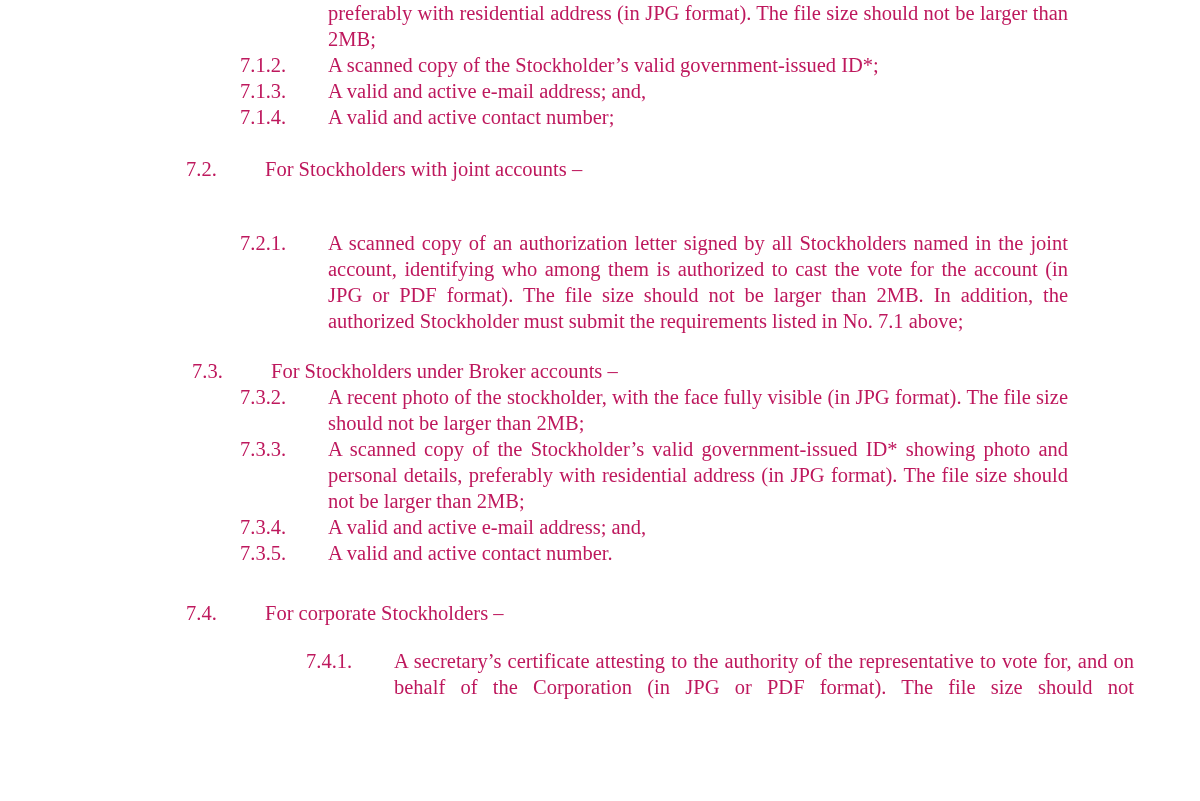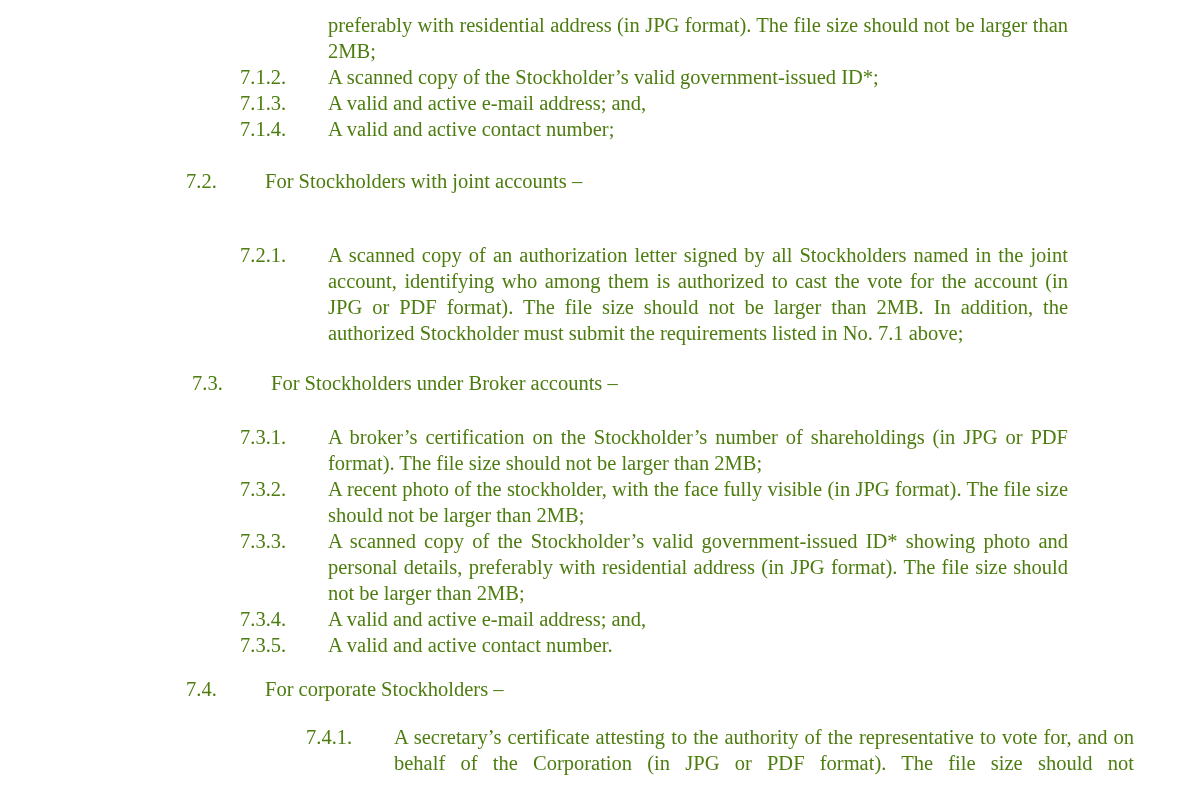--- a/index.html
+++ b/index.html
@@ -11,43 +11,43 @@
     overflow: hidden;
     background: #ffffff;
   }
   .page {
     position: relative;
     width: 1200px;
     height: 801px;
     font-family: "Liberation Serif", "DejaVu Serif", serif;
     font-size: 20.5px;
     line-height: 26px;
-    color: #4d7c0f;
-    padding-top: 12px;
+    color: #be185d;
+    padding-top: 0;
   }
   .row { display: flex; align-items: flex-start; }
 
   
   .lvl1 { padding-left: 186px; gap: 8px; }
   .num1 { flex: none; width: 71px; }
 
   
   .lvl2 { padding-left: 240px; }
   .num2 { flex: none; width: 88px; }
   .lvl2 .txt { width: 740px; text-align: justify; }
 
   
   .cont { padding-left: 328px; }
   .cont .txt { width: 740px; text-align: justify; }
 
   .gap-before-72  { margin-top: 26px; }
   .gap-before-721 { margin-top: 48px; }
   .gap-before-73  { margin-top: 24px; margin-left: 6px; }
   .gap-before-731 { margin-top: 28px; }
-  .gap-before-74  { margin-top: 18px; }
+  .gap-before-74  { margin-top: 34px; }
   .gap-before-741 { margin-top: 22px; justify-content: center; }
 
   
   .justify-last .txt { text-align: justify; text-align-last: justify; }
 </style>
 </head>
 <body>
 
 <div class="page">
 
@@ -76,24 +76,20 @@
   <div class="row lvl2 gap-before-721">
     <span class="num2">7.2.1.</span>
     <div class="txt">A scanned copy of an authorization letter signed by all Stockholders named in the joint account, identifying who among them is authorized to cast the vote for the account (in JPG or PDF format). The file size should not be larger than 2MB. In addition, the authorized Stockholder must submit the requirements listed in No. 7.1 above;</div>
   </div>
 
   <div class="row lvl1 gap-before-73">
     <span class="num1">7.3.</span>
     <div class="txt">For Stockholders under Broker accounts –</div>
   </div>
 
-  <div class="row lvl2 gap-before-731">
-    <span class="num2">7.3.1.</span>
-    <div class="txt">A broker’s certification on the Stockholder’s number of shareholdings (in JPG or PDF format). The file size should not be larger than 2MB;</div>
-  </div>
   <div class="row lvl2">
     <span class="num2">7.3.2.</span>
     <div class="txt">A recent photo of the stockholder, with the face fully visible (in JPG format). The file size should not be larger than 2MB;</div>
   </div>
   <div class="row lvl2">
     <span class="num2">7.3.3.</span>
     <div class="txt">A scanned copy of the Stockholder’s valid government-issued ID* showing photo and personal details, preferably with residential address (in JPG format). The file size should not be larger than 2MB;</div>
   </div>
   <div class="row lvl2">
     <span class="num2">7.3.4.</span>

